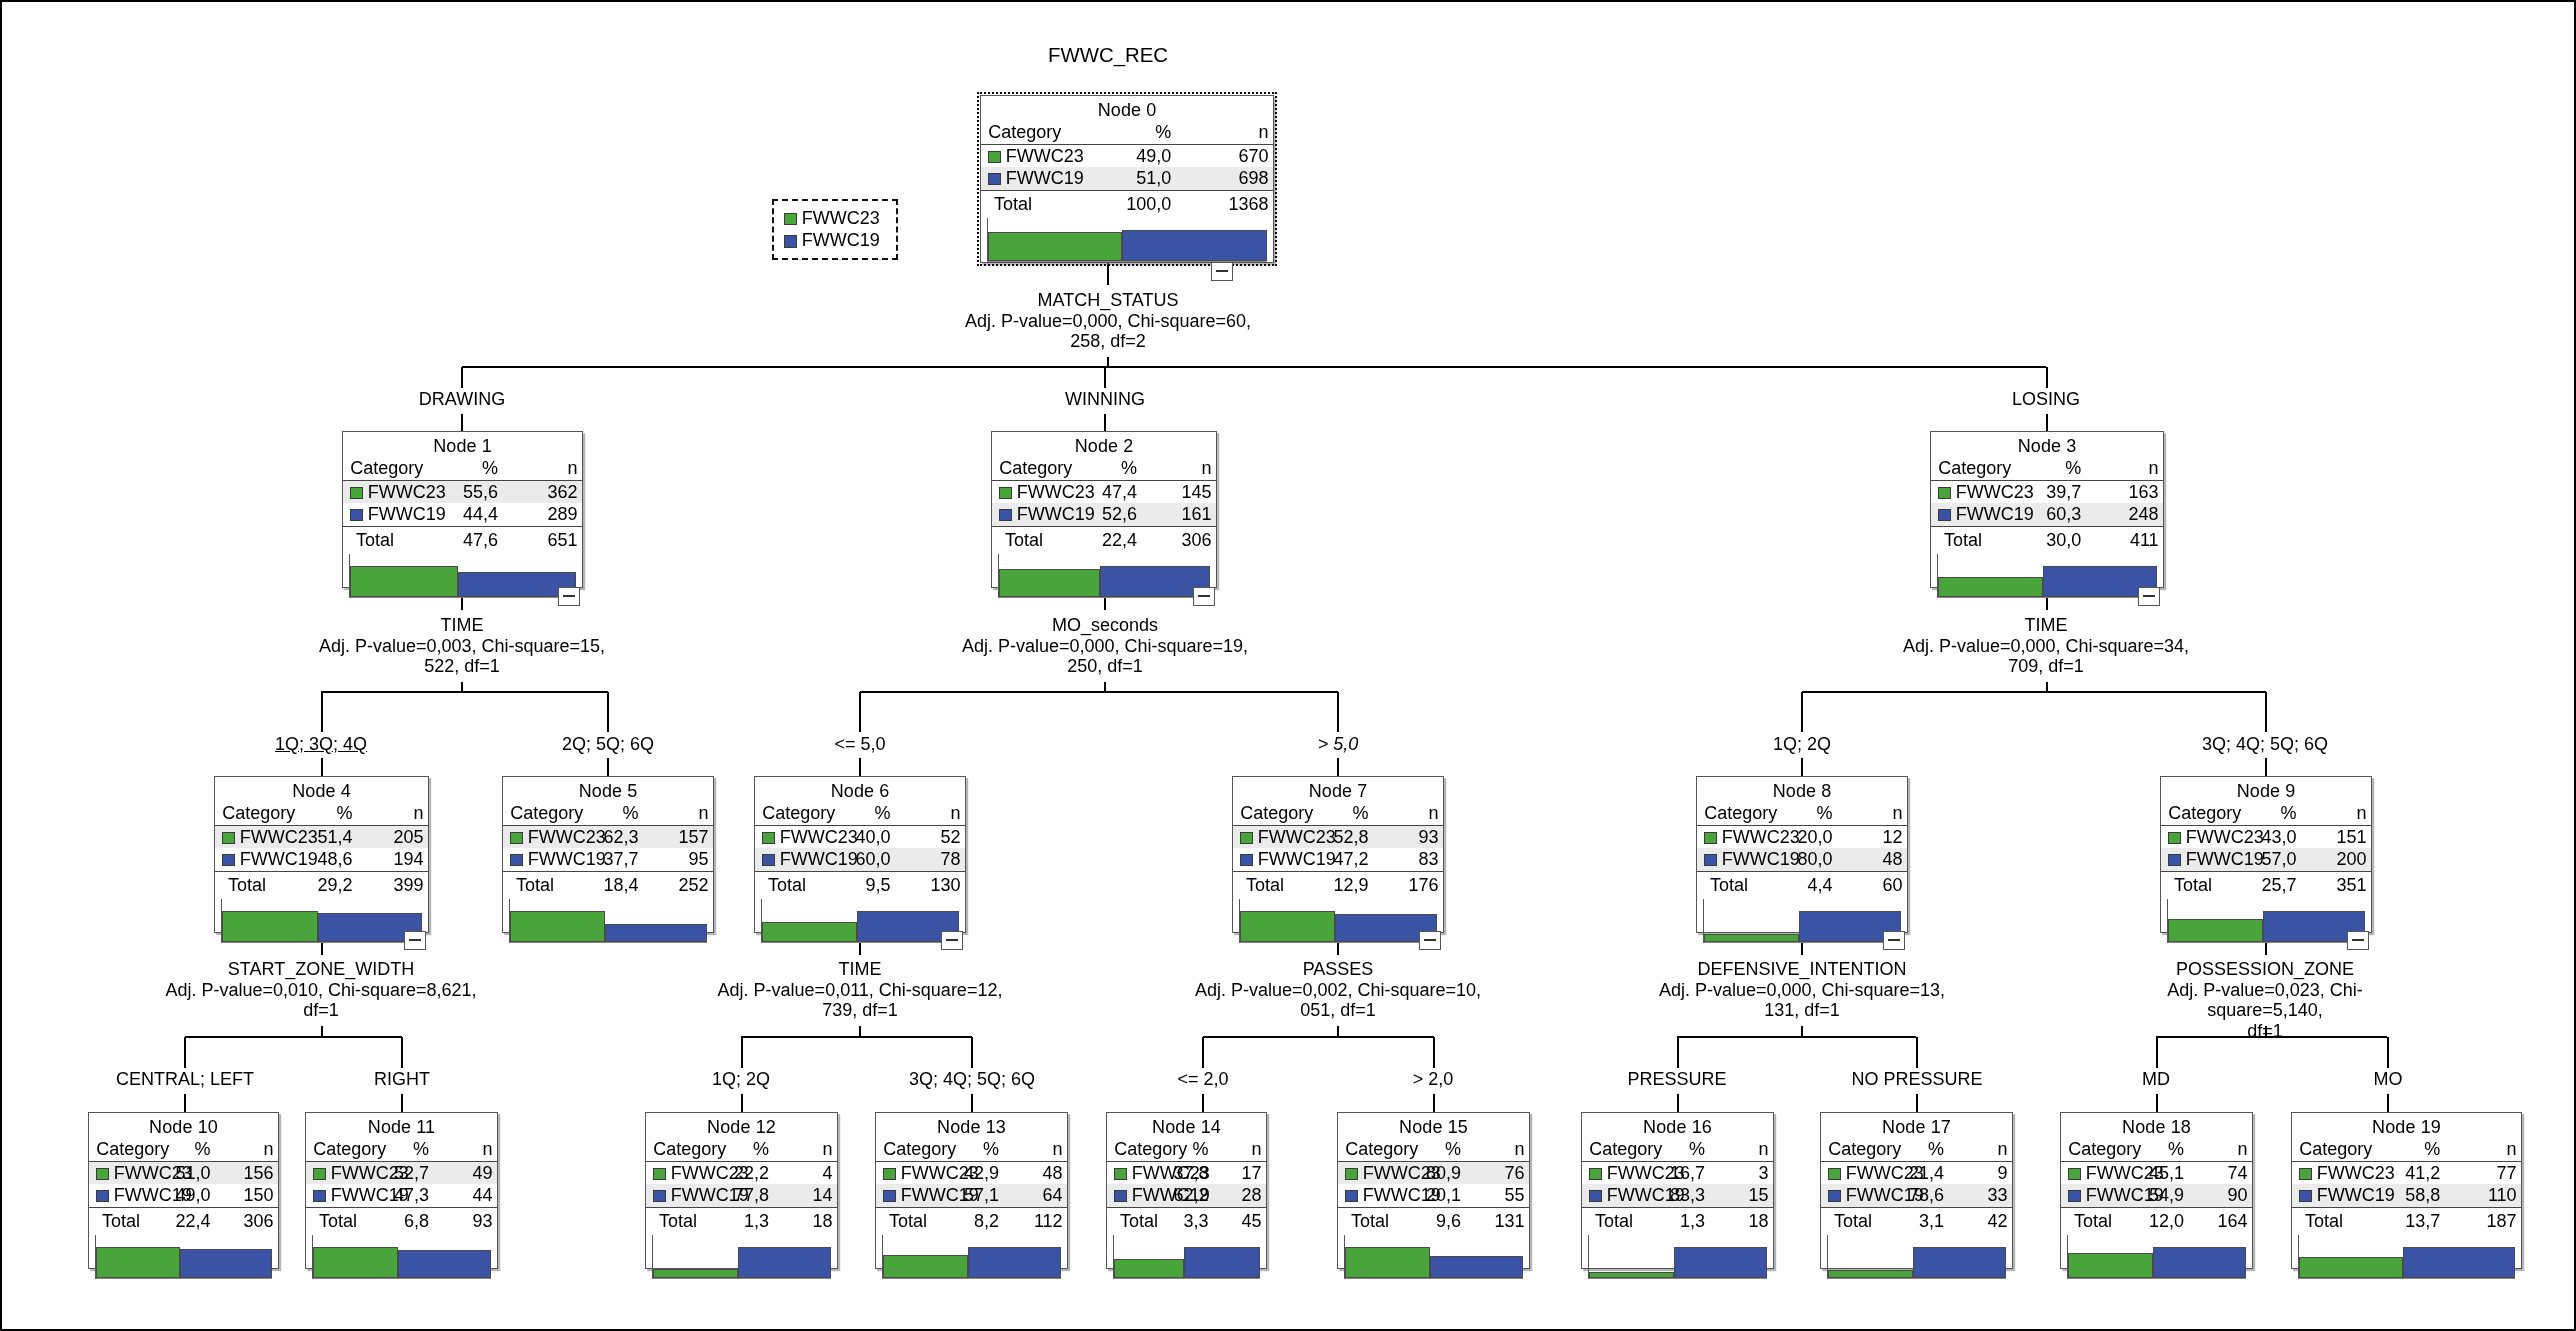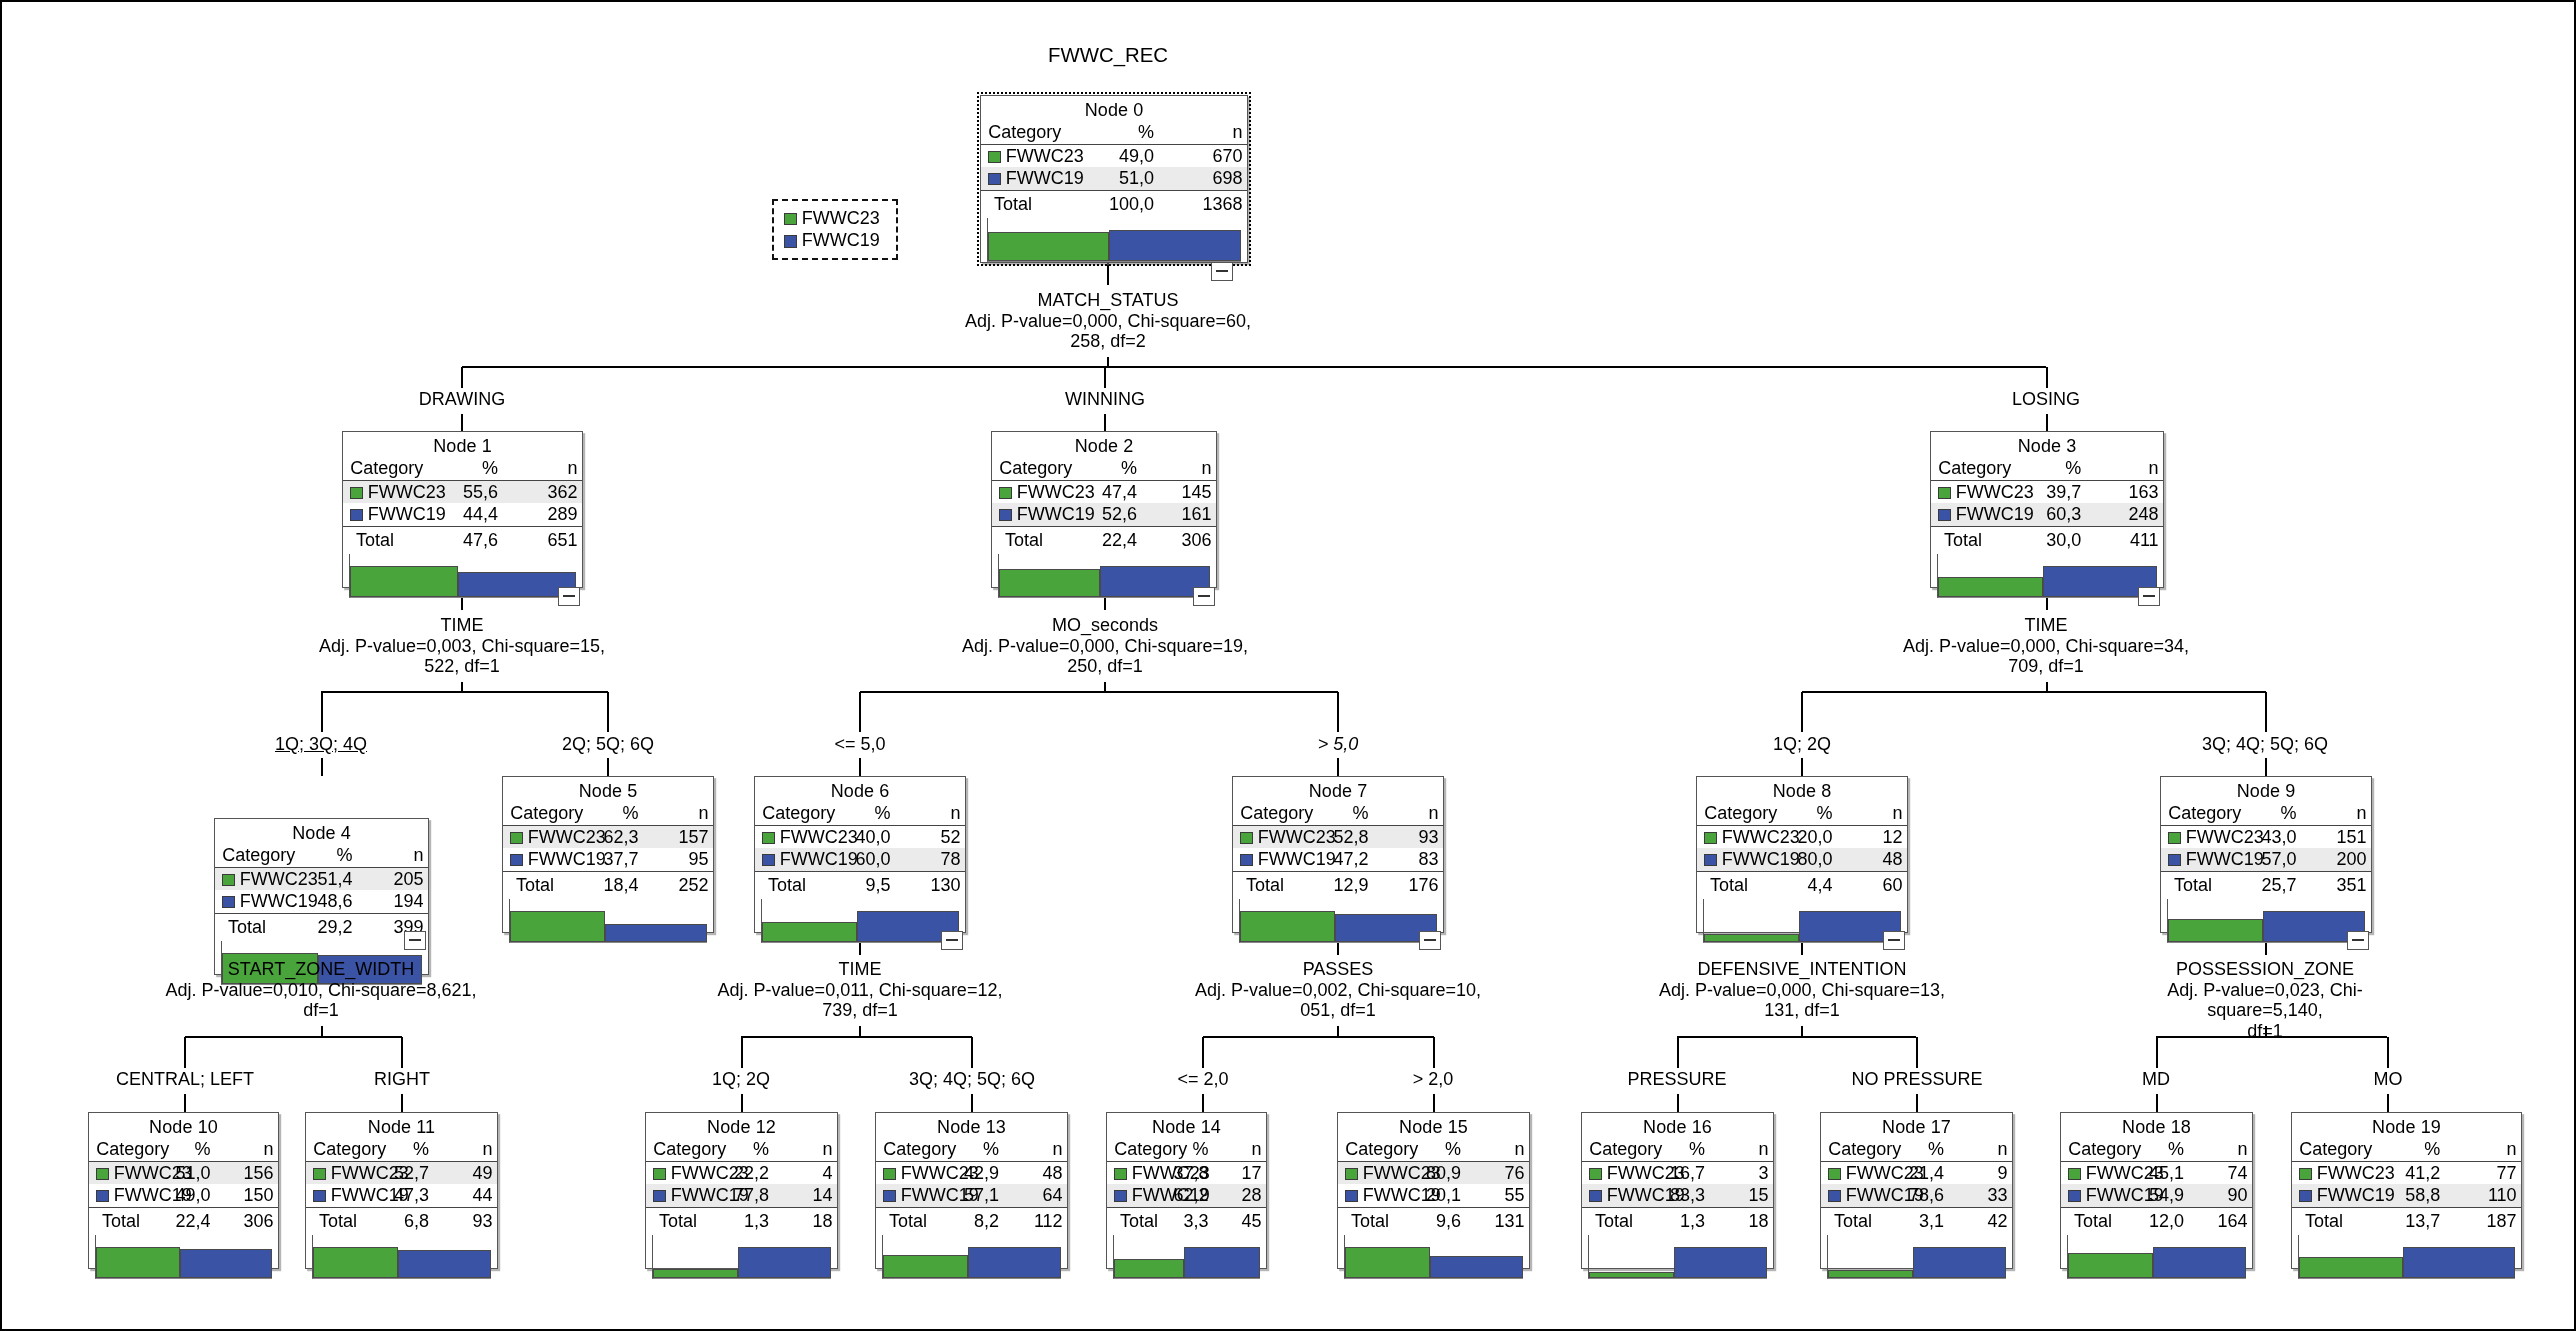--- a/index.html
+++ b/index.html
@@ -222,21 +222,21 @@
       <div style="position: absolute; background: rgb(255, 255, 255); left: 1820px; top: 1066px; width: 190px; height: 26px;"></div>
       <div class="vline" style="left: 2263px; top: 931px; height: 22px;"></div>
       <div class="vline" style="left: 2263px; top: 1024px; height: 10.2px;"></div>
       <div class="hline" style="left: 2154px; top: 1034px; width: 231px;"></div>
       <div class="vline" style="left: 2154px; top: 1035px; height: 75px;"></div>
       <div style="position: absolute; background: rgb(255, 255, 255); left: 2059px; top: 1066px; width: 190px; height: 26px;"></div>
       <div class="vline" style="left: 2385px; top: 1035px; height: 75px;"></div>
       <div style="position: absolute; background: rgb(255, 255, 255); left: 2291px; top: 1066px; width: 190px; height: 26px;"></div>
     </div>
   <div id="nodes">
-      <div class="node root" style="left: 978px; top: 93px; width: 268px; height: 168px;">
+      <div class="node root" style="left: 978px; top: 93px; width: 294px; height: 168px;">
         <div class="node-title">Node 0</div>
         <table class="nodetbl">
           <tbody>
             <tr>
               <th class="cat">Category</th>
               <th>%</th>
               <th>n</th>
             </tr>
             <tr class="">
               <td class="cat"><span class="swatch sw-g"></span>FWWC23</td>
@@ -350,21 +350,21 @@
               <td>411</td>
             </tr>
           </tbody>
         </table>
         <div class="chartbox">
           <div class="bar green" style="width:48%;height:20.4px;"></div>
           <div class="bar blue" style="left:48%;width:52%;height:31px;"></div>
         </div>
       </div>
       <div class="collapse" style="left: 2136px; top: 585px;"></div>
-      <div class="node" style="left: 212px; top: 816px; width: 215px; height: 157px;">
+      <div class="node" style="left: 212px; top: 774px; width: 215px; height: 157px;">
         <div class="node-title">Node 4</div>
         <table class="nodetbl">
           <tbody>
             <tr>
               <th class="cat">Category</th>
               <th>%</th>
               <th>n</th>
             </tr>
             <tr class="hl">
               <td class="cat"><span class="swatch sw-g"></span>FWWC23</td>

